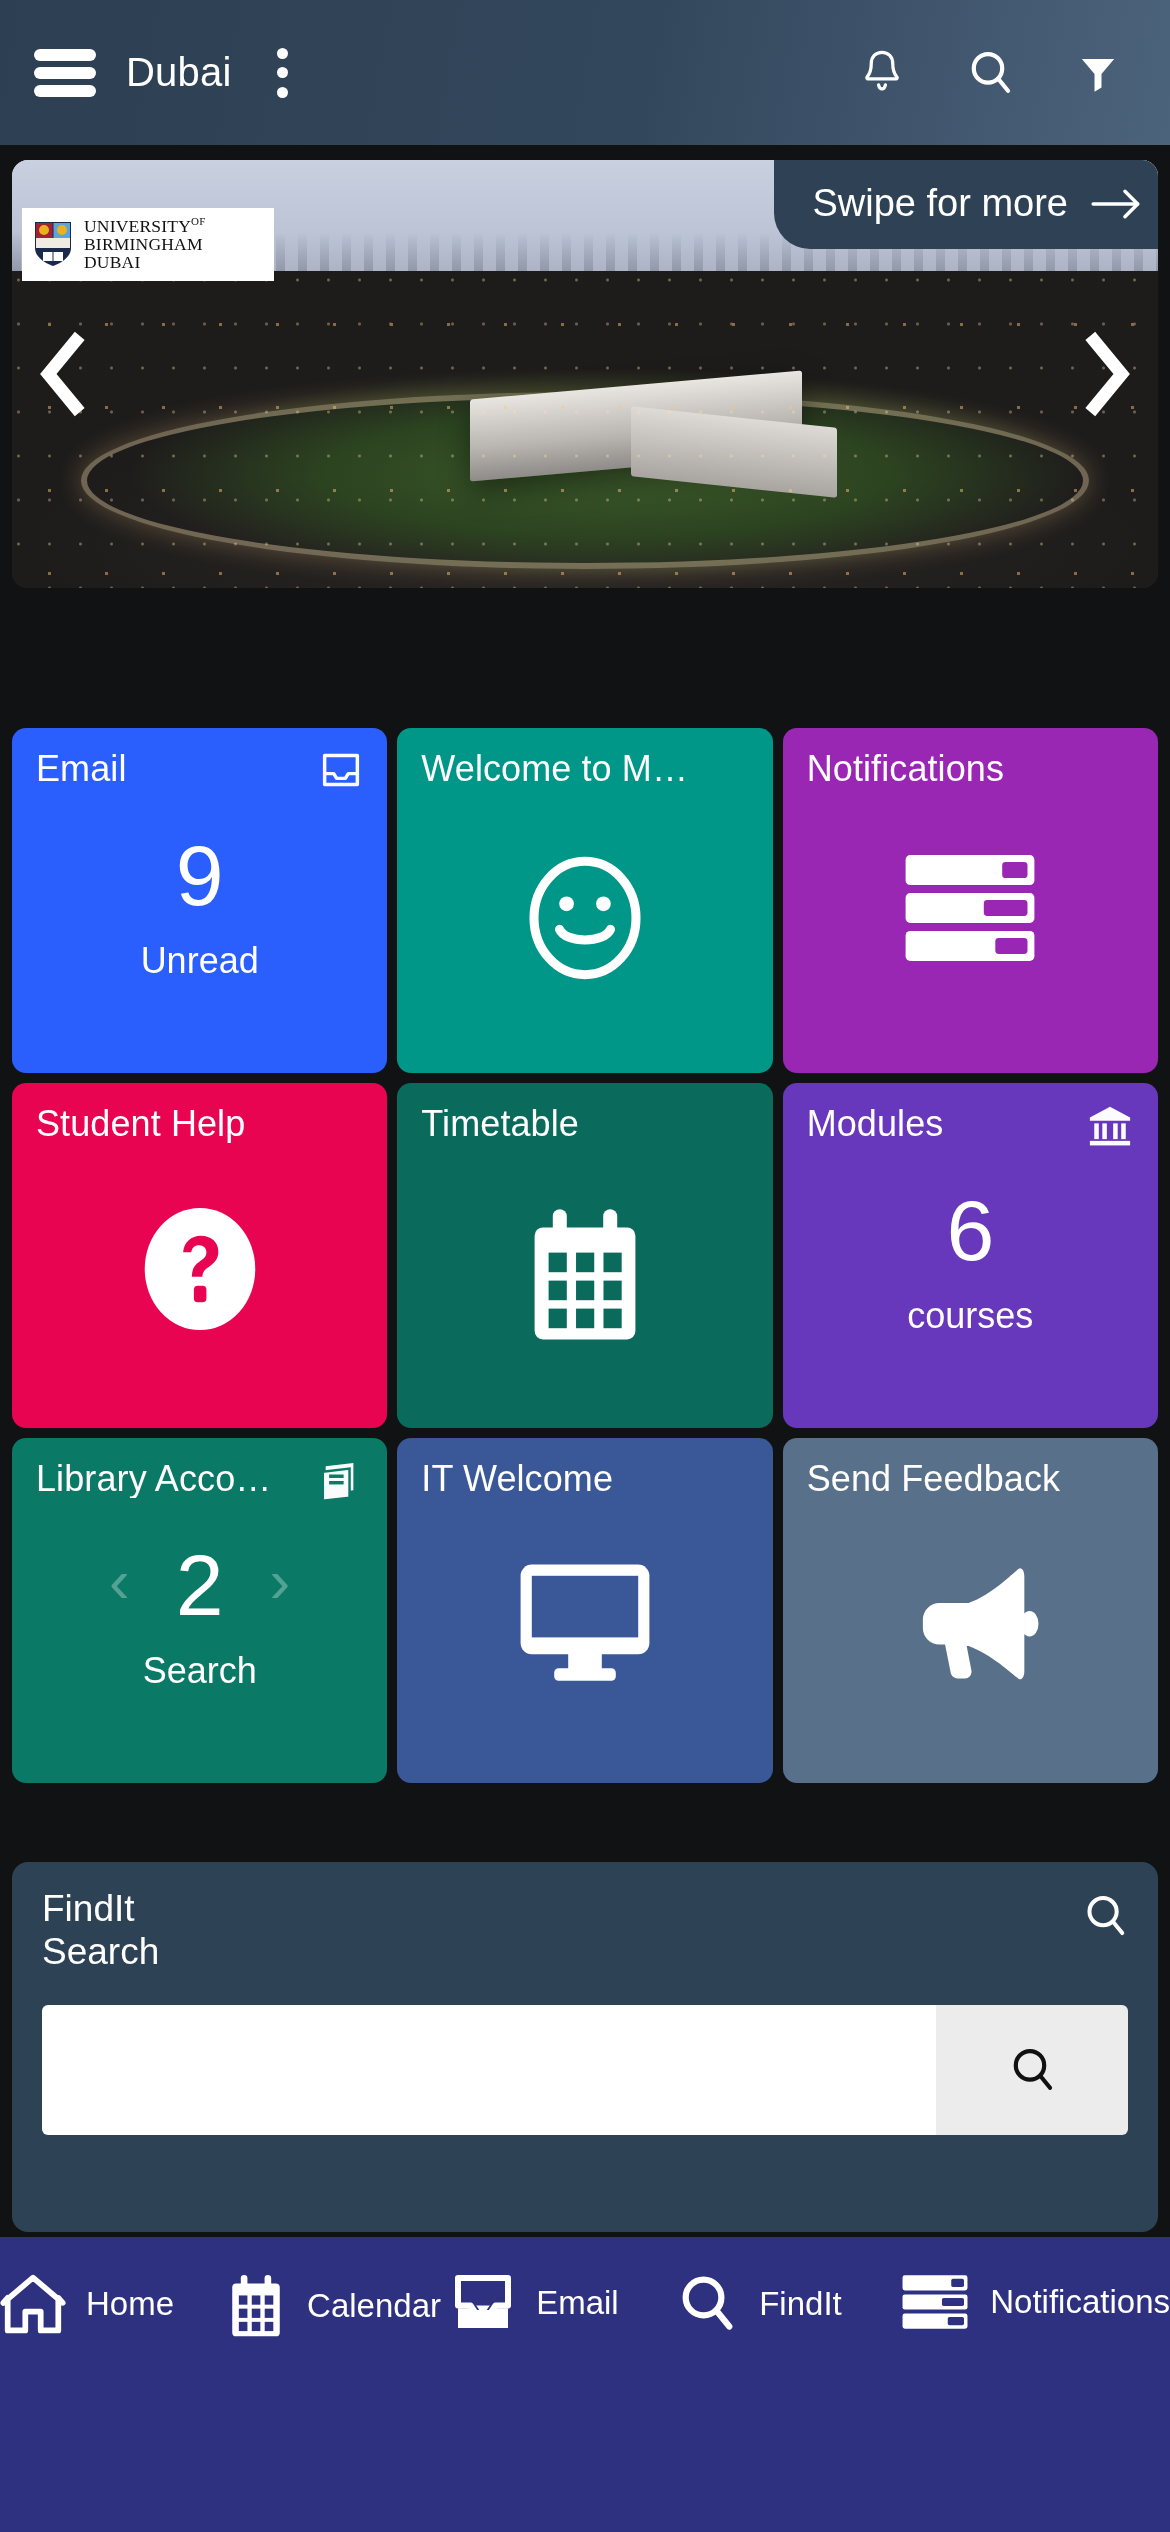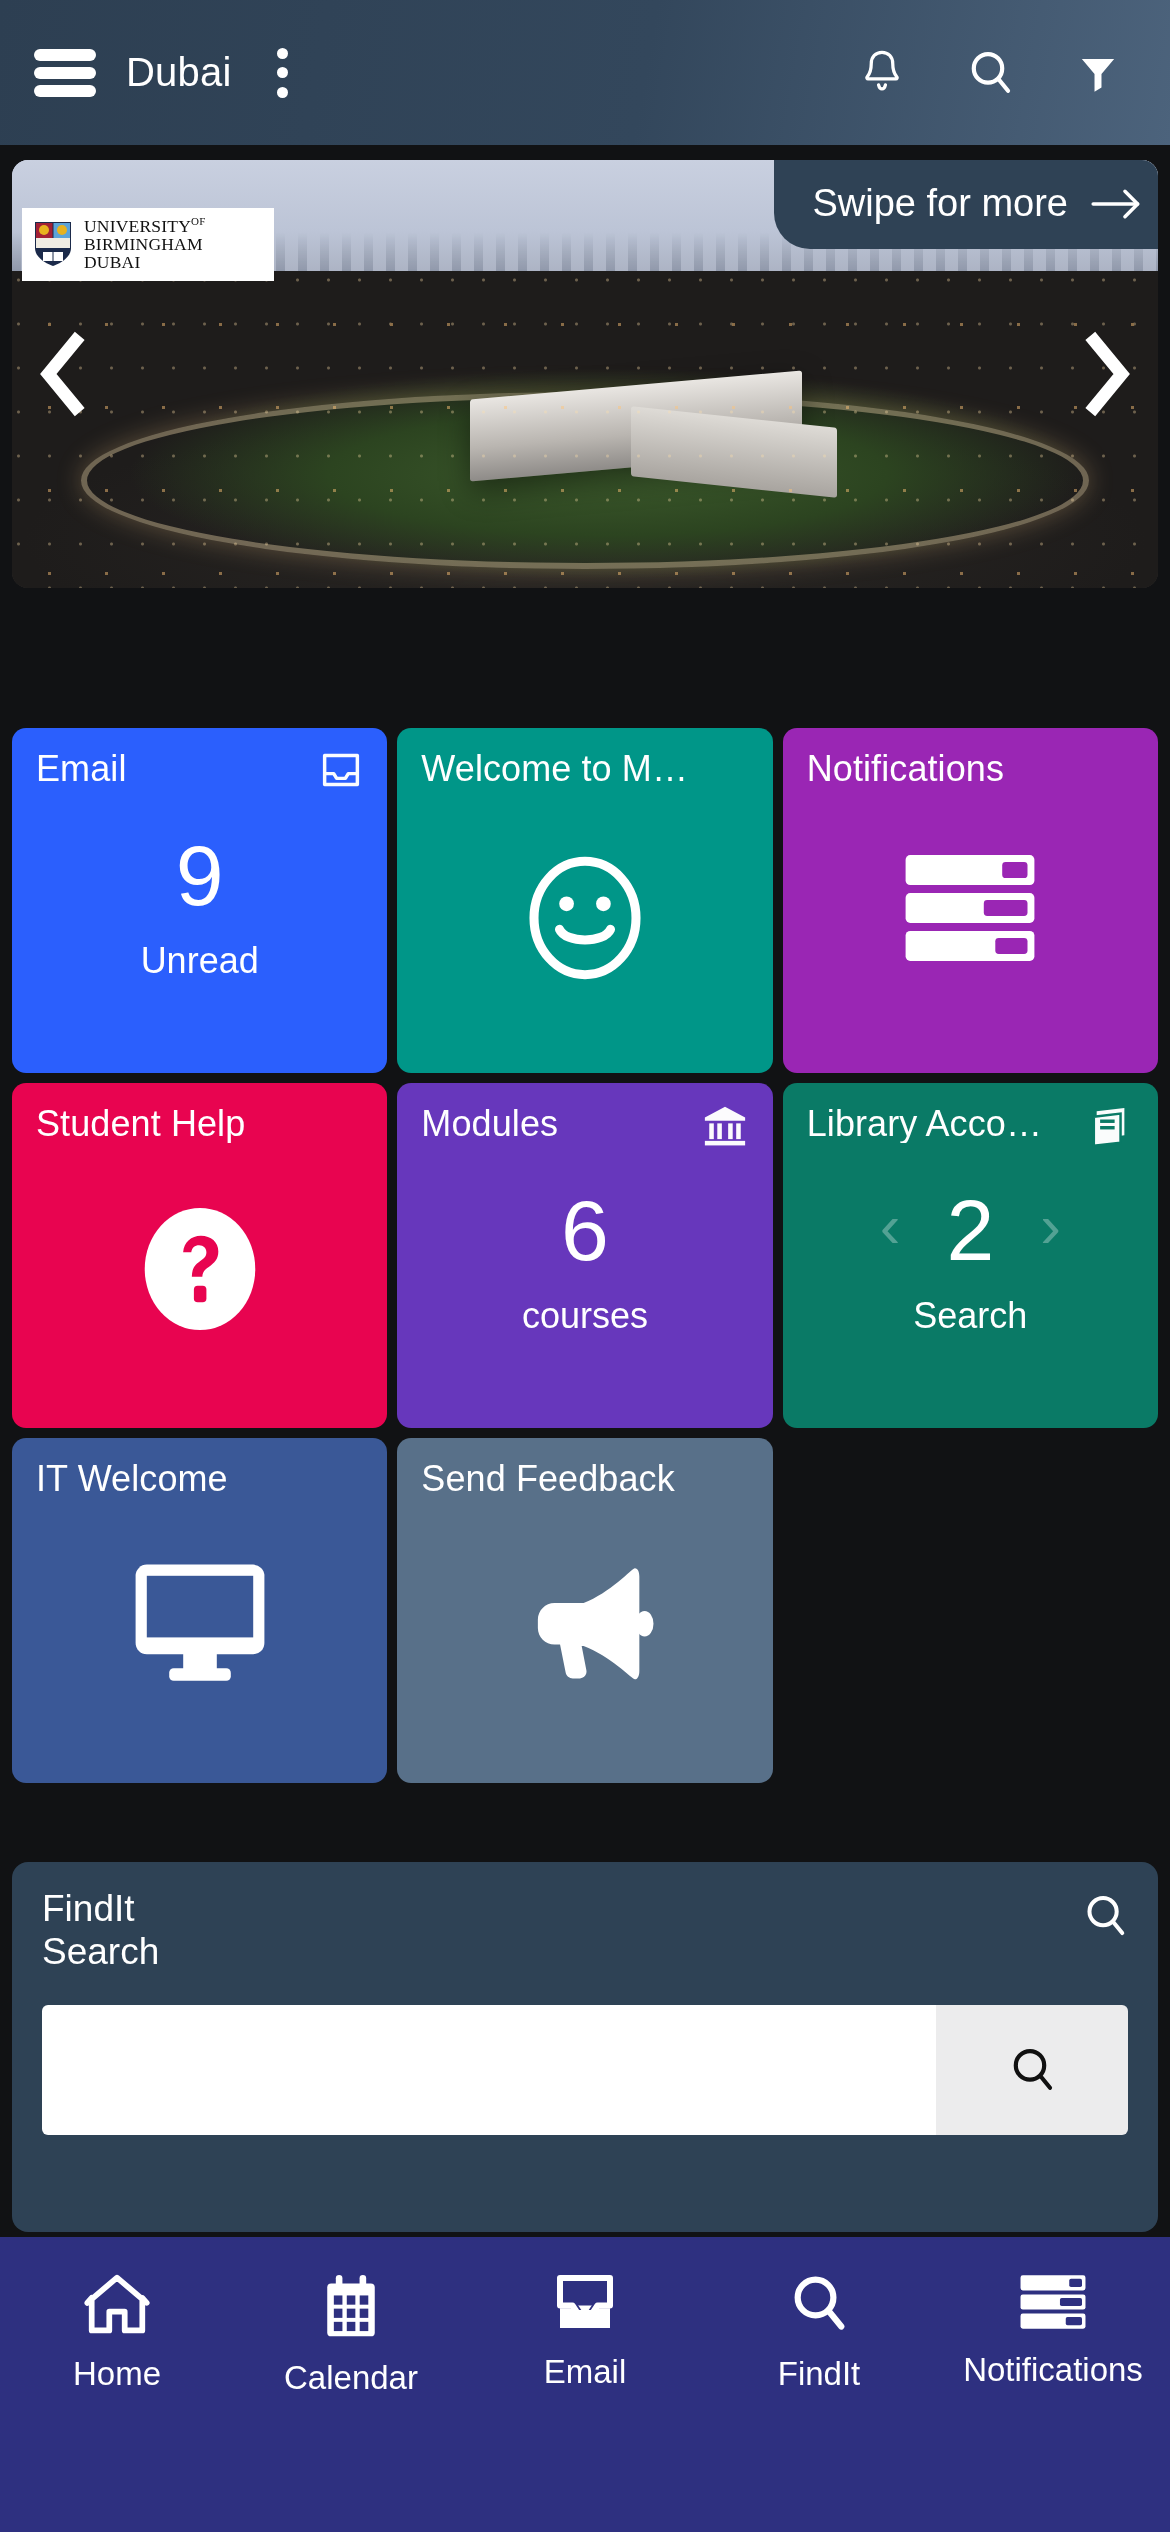--- a/index.html
+++ b/index.html
@@ -105,21 +105,21 @@
   .fi-search-ic{ cursor:pointer; padding-top:4px; }
   .fi-inputwrap{ margin-top:32px; display:flex; height:130px; border-radius:6px; overflow:hidden; }
   .fi-input{ flex:1; border:0; background:#fff; font-size:34px; padding:0 22px;
     font-family:"Liberation Sans", sans-serif; outline:none; color:#111; }
   .fi-btn{ width:192px; background:#ececed; border:0; display:flex;
     align-items:center; justify-content:center; cursor:pointer; }
 
   
   .bottomnav{ position:absolute; left:0; bottom:0; width:1170px; height:295px;
     background:#2e3080; display:flex; align-items:flex-start; padding-top:36px; }
-  .nav-item{ flex:1; display:flex; flex-direction:column; align-items:center;
+  .nav-item{ flex:1; display:flex; align-items:center;
     gap:20px; cursor:pointer; }
   .nav-label{ color:#fff; font-size:33px; }
 </style>
 </head>
 <body>
 
 <div class="app-header">
   <div class="hamburger">
     <span></span>
       <span></span>
@@ -252,20 +252,43 @@
     </div>
     <div class="tile-body">
       <svg class="tile-center-ic" width="128" height="128" viewBox="0 0 44 44">
         <ellipse cx="22" cy="22" rx="19" ry="21" fill="#fff"></ellipse>
         <path d="M16.2 16.2c.3-3.4 2.8-5.6 6.1-5.6 3.5 0 6 2.2 6 5.4 0 2.6-1.3 3.9-3.3 5.3-1.6 1.1-2.1 1.8-2.2 3.4h-3.6c.1-2.8.8-4 2.8-5.4 1.6-1.1 2.2-1.8 2.2-3.1 0-1.4-1-2.4-2.5-2.4-1.5 0-2.5.9-2.7 2.4z" fill="#e80450"></path>
         <rect x="19.9" y="27.8" width="4.3" height="5.6" rx="1.3" fill="#e80450"></rect>
       </svg>
     </div>
   </div>
 
+  <div class="tile" style="background:#0a6b5c">
+    <div class="tile-head">
+      <div class="tile-title">Timetable</div>
+    </div>
+    <div class="tile-body">
+      <svg class="tile-center-ic" width="124" height="140" viewBox="0 0 44 50">
+        <rect x="10.5" y="1.5" width="5" height="11" rx="2.5" fill="#fff"></rect>
+        <rect x="28.5" y="1.5" width="5" height="11" rx="2.5" fill="#fff"></rect>
+        <rect x="4" y="8" width="36" height="40" rx="3" fill="#fff"></rect>
+        <g fill="#0a6b5c">
+          <rect x="9" y="17" width="6.5" height="7"></rect>
+            <rect x="18.8" y="17" width="6.5" height="7"></rect>
+            <rect x="28.6" y="17" width="6.5" height="7"></rect>
+          <rect x="9" y="27" width="6.5" height="7"></rect>
+            <rect x="18.8" y="27" width="6.5" height="7"></rect>
+            <rect x="28.6" y="27" width="6.5" height="7"></rect>
+          <rect x="9" y="37" width="6.5" height="7"></rect>
+            <rect x="18.8" y="37" width="6.5" height="7"></rect>
+            <rect x="28.6" y="37" width="6.5" height="7"></rect>
+        </g>
+      </svg>
+    </div>
+  </div>
 
   <div class="tile" style="background:#6737bc">
     <div class="tile-head">
       <div class="tile-title">Modules</div>
       <svg class="tile-ic" width="48" height="42" viewBox="0 0 26 24" fill="#fff">
         <path d="M13 1 1.5 7.2V9h23V7.2z"></path>
         <rect x="4" y="10.5" width="2.6" height="9"></rect>
           <rect x="8.6" y="10.5" width="2.6" height="9"></rect>
         <rect x="14.8" y="10.5" width="2.6" height="9"></rect>
           <rect x="19.4" y="10.5" width="2.6" height="9"></rect>

